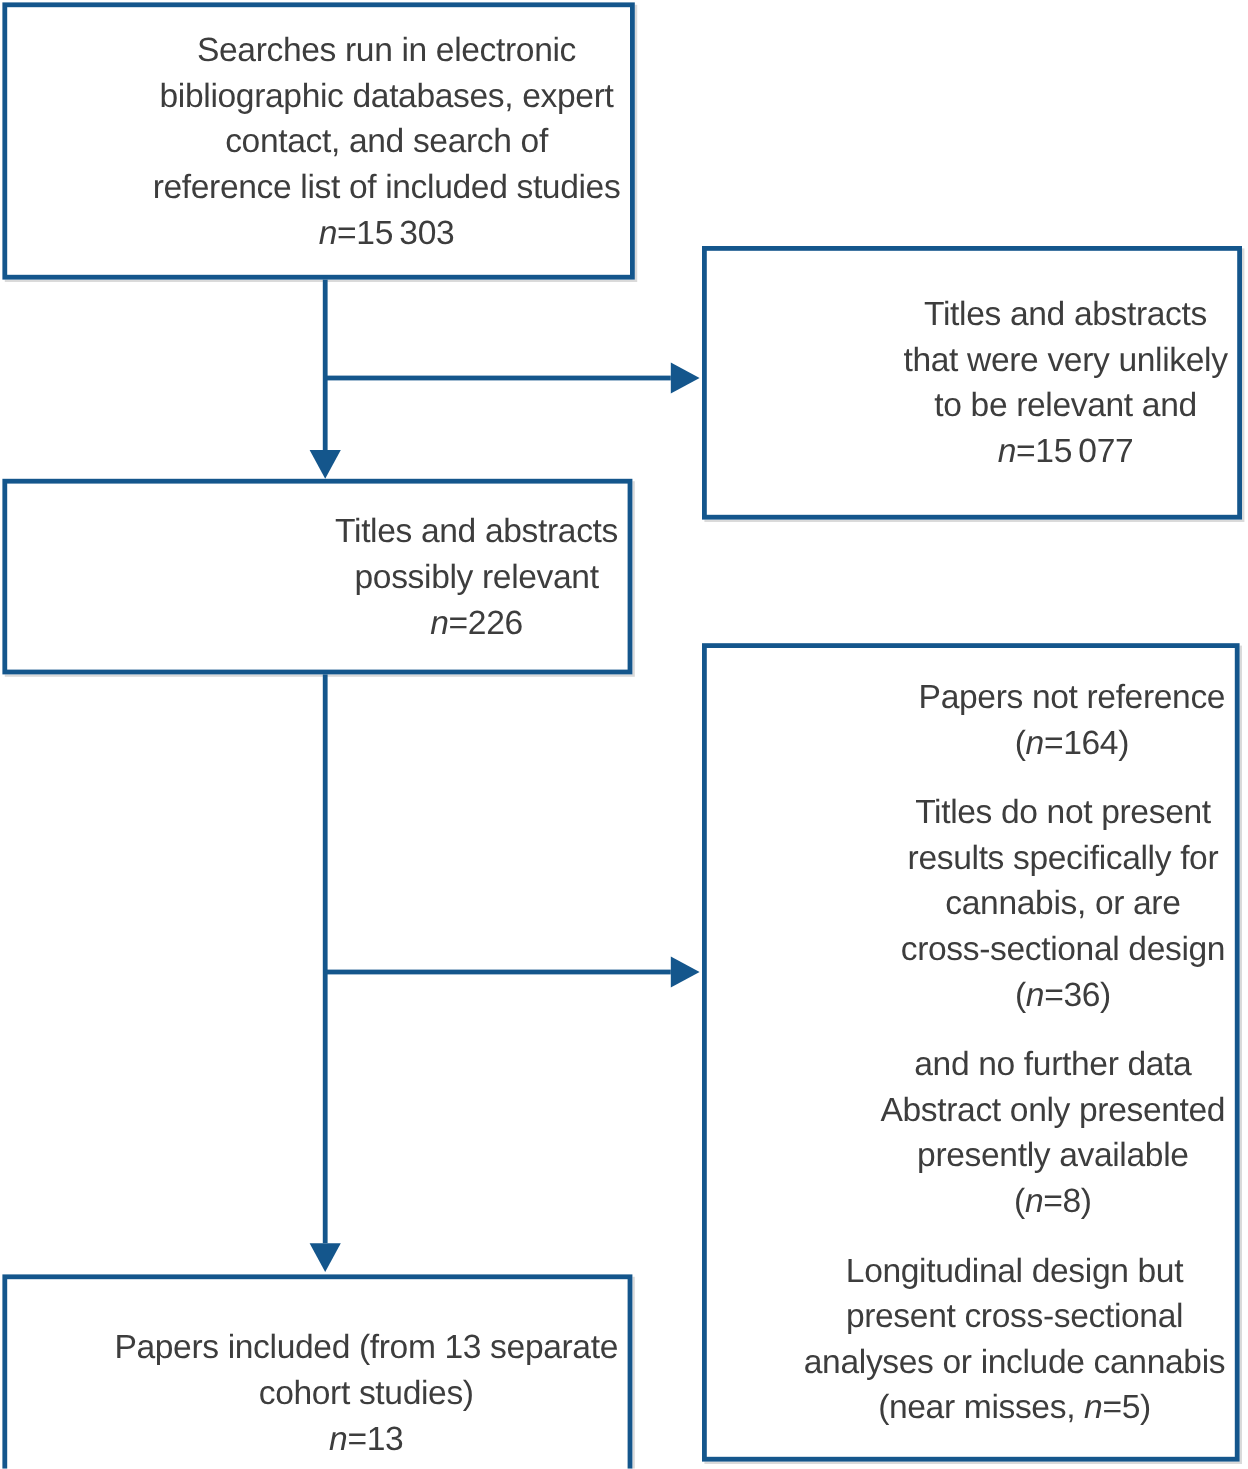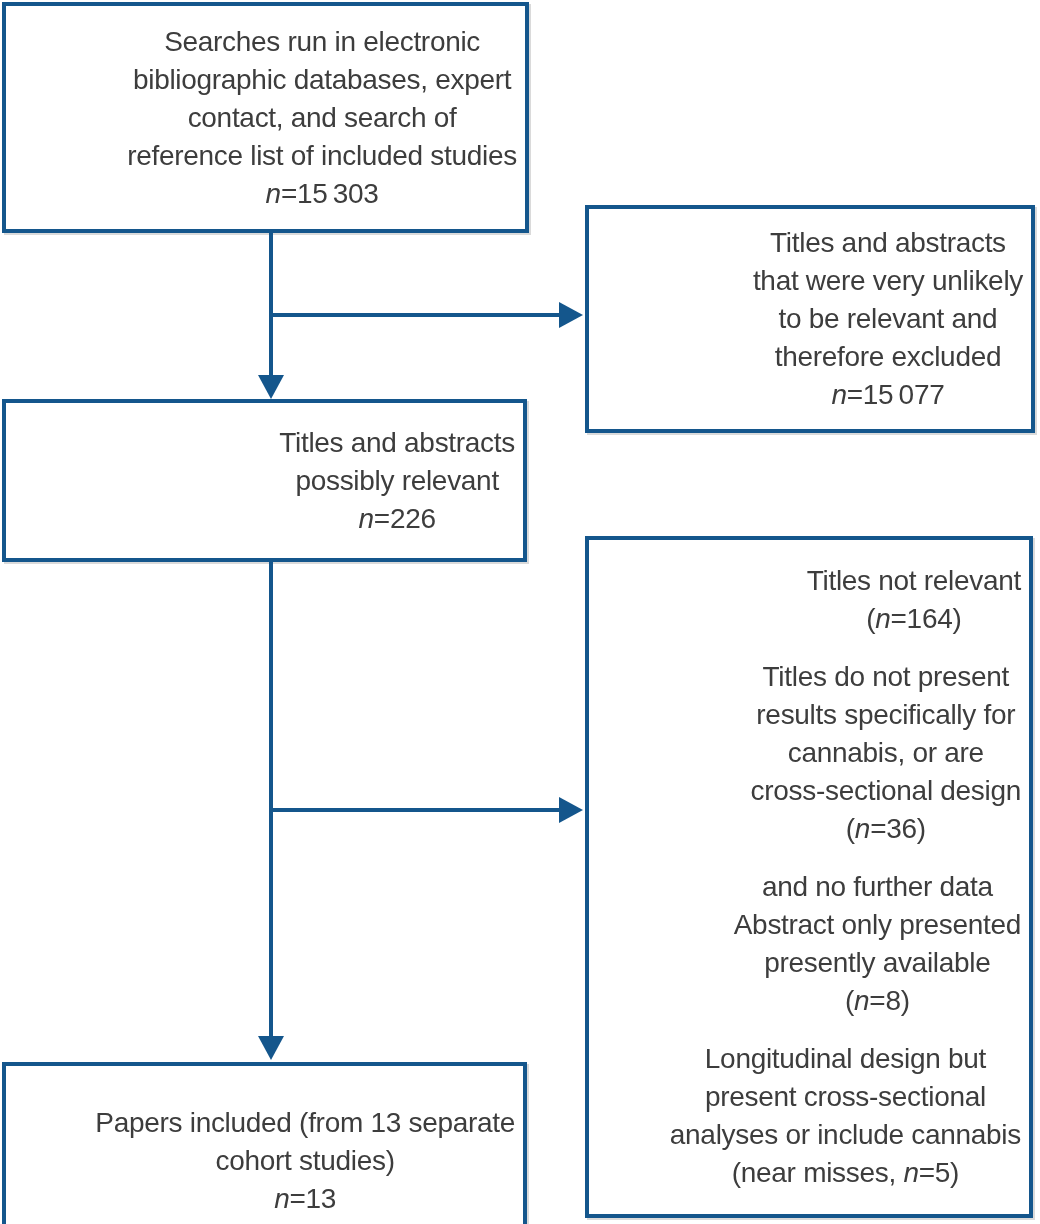--- a/index.html
+++ b/index.html
@@ -70,36 +70,35 @@
         <div class="line">reference list of included studies</div>
         <div class="line"><i>n</i>=15 303</div>
       </div>
     </div>
 
   <div class="flowbox" id="box-excluded-titles">
       <div class="para">
         <div class="line">Titles and abstracts</div>
         <div class="line">that were very unlikely</div>
         <div class="line">to be relevant and</div>
-        <div class="line">therefore excluded</div>
         <div class="line"><i>n</i>=15 077</div>
       </div>
     </div>
 
   <div class="flowbox" id="box-possibly">
       <div class="para">
         <div class="line">Titles and abstracts</div>
         <div class="line">possibly relevant</div>
         <div class="line"><i>n</i>=226</div>
       </div>
     </div>
 
   <div class="flowbox" id="box-excluded-papers">
       <div class="para">
-        <div class="line">Titles not relevant</div>
+        <div class="line">Papers not reference</div>
         <div class="line">(<i>n</i>=164)</div>
       </div>
       <div class="para">
         <div class="line">Titles do not present</div>
         <div class="line">results specifically for</div>
         <div class="line">cannabis, or are</div>
         <div class="line">cross-sectional design</div>
         <div class="line">(<i>n</i>=36)</div>
       </div>
       <div class="para">

